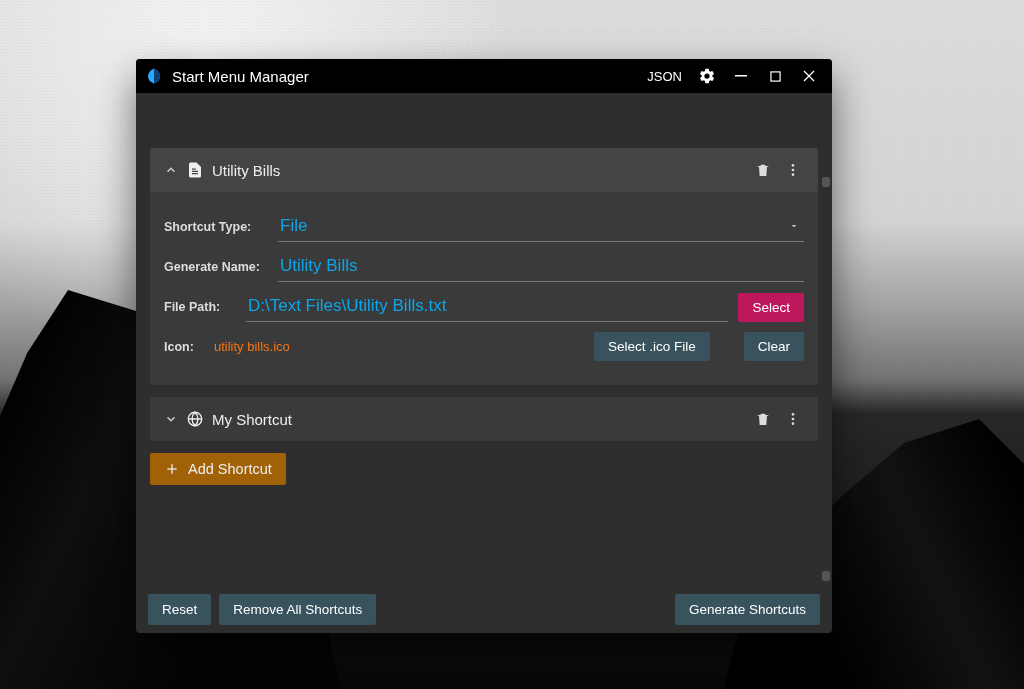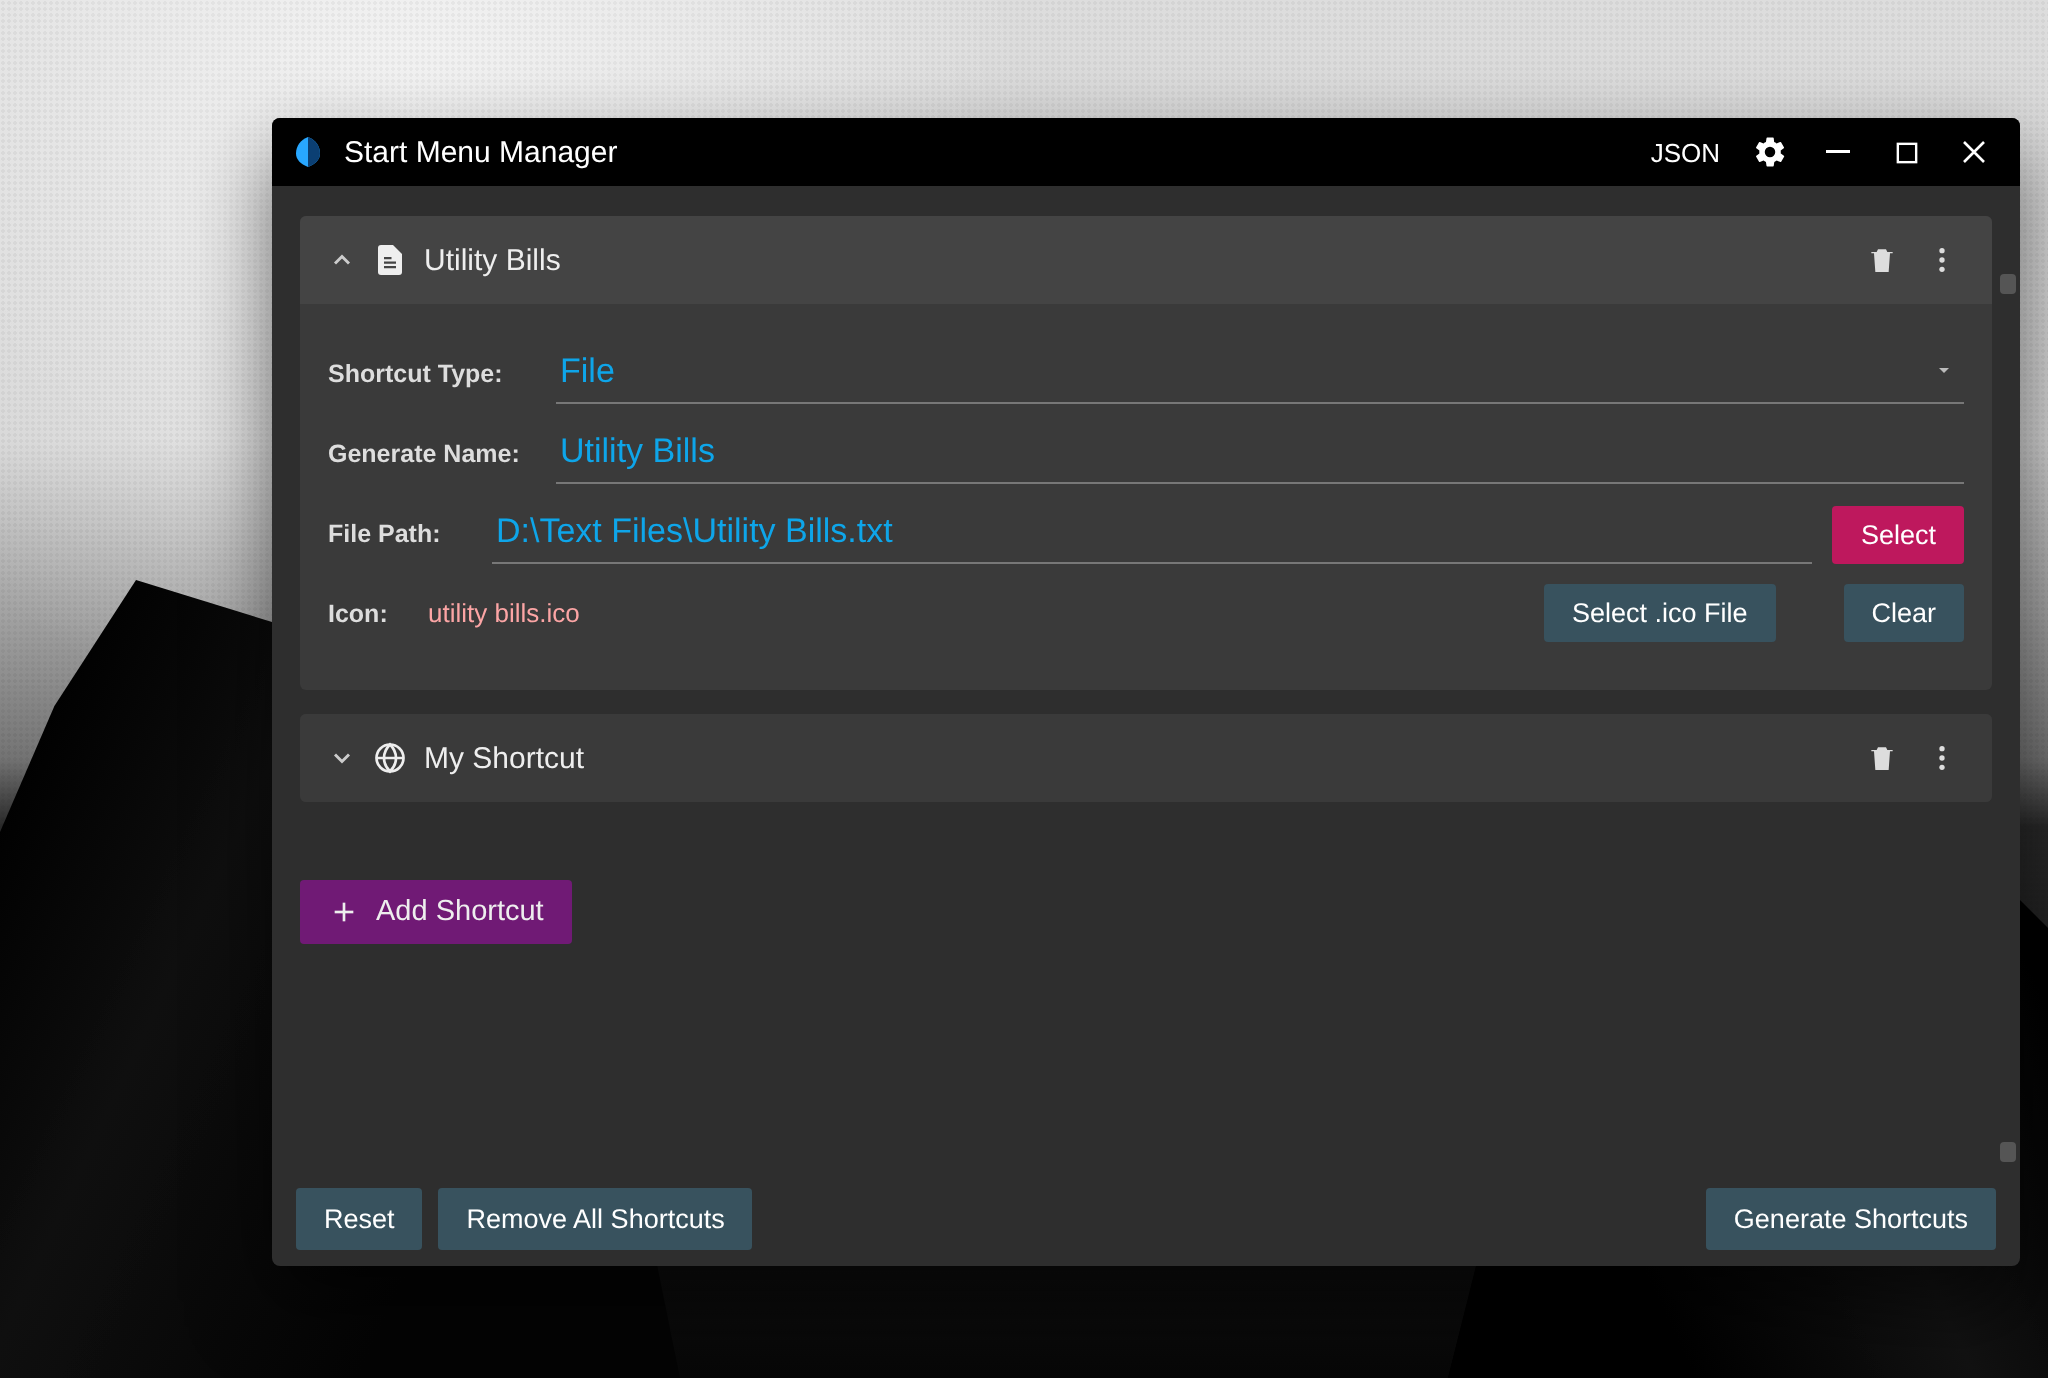--- a/index.html
+++ b/index.html
@@ -31,26 +31,27 @@
   }
   .rock-right{
     position:absolute; right:0; bottom:0; width:300px; height:300px;
     background: linear-gradient(-115deg,#000 0%, #171717 40%, #030303 80%);
     clip-path: polygon(100% 100%, 100% 25%, 85% 10%, 60% 18%, 40% 35%, 20% 55%, 5% 80%, 0% 100%);
   }
 
   .window {
     position: absolute;
     left: 136px; top: 59px;
-    width: 874px; height: 574px;
+    width: 696px; height: 574px;
     background: #2e2e2e;
     box-shadow: 0 18px 40px rgba(0,0,0,0.55);
     border-radius: 4px;
     display: flex; flex-direction: column;
     color: #e8e8e8;
+    gap: 40px;
   }
 
   .titlebar {
     height: 34px;
     background: #000;
     display: flex; align-items: center;
     padding: 0 6px 0 8px;
     border-radius: 4px 4px 0 0;
   }
   .titlebar .app-icon {
@@ -103,28 +104,28 @@
     color:#0ea5e9; font-size:17px; padding:4px 2px 5px 2px; outline:none;
   }
   .select-wrap{ position:relative; flex:1; display:flex; align-items:center;}
   .select-wrap .dropdown-caret{ position:absolute; right:4px; color:#bbb; pointer-events:none;}
   .btn{
     background:#38525e; color:#fff; border:none; padding:7px 14px;
     font-size:13.5px; border-radius:2px; cursor:pointer;
   }
   .btn.dark{ background:#be185d; }
   .icon-row .label{ width:40px;}
-  .icon-row .icon-name{ font-size:13px; color:#fca5a5; flex:0 0 auto; }
+  .icon-row .icon-name{ font-size:13px; color:#f97316; flex:0 0 auto; }
   .icon-row .spacer{flex:1;}
   .icon-row .btn{ margin-left:24px; }
 
   .add-btn{
     display:inline-flex; align-items:center; gap:8px;
-    background:#701a75; color:#eee; padding:8px 14px; border:none; border-radius:2px;
-    font-size:14.5px; cursor:pointer;margin-top:27px;
+    background:#a16207; color:#eee; padding:8px 14px; border:none; border-radius:2px;
+    font-size:14.5px; cursor:pointer;
   }
 
   .footer{
     height:48px; display:flex; align-items:center; padding:0 12px; gap:8px;
   }
   .footer .btn{ padding:8px 14px; }
   .footer .spacer{flex:1;}
 </style>
 </head>
 <body>

